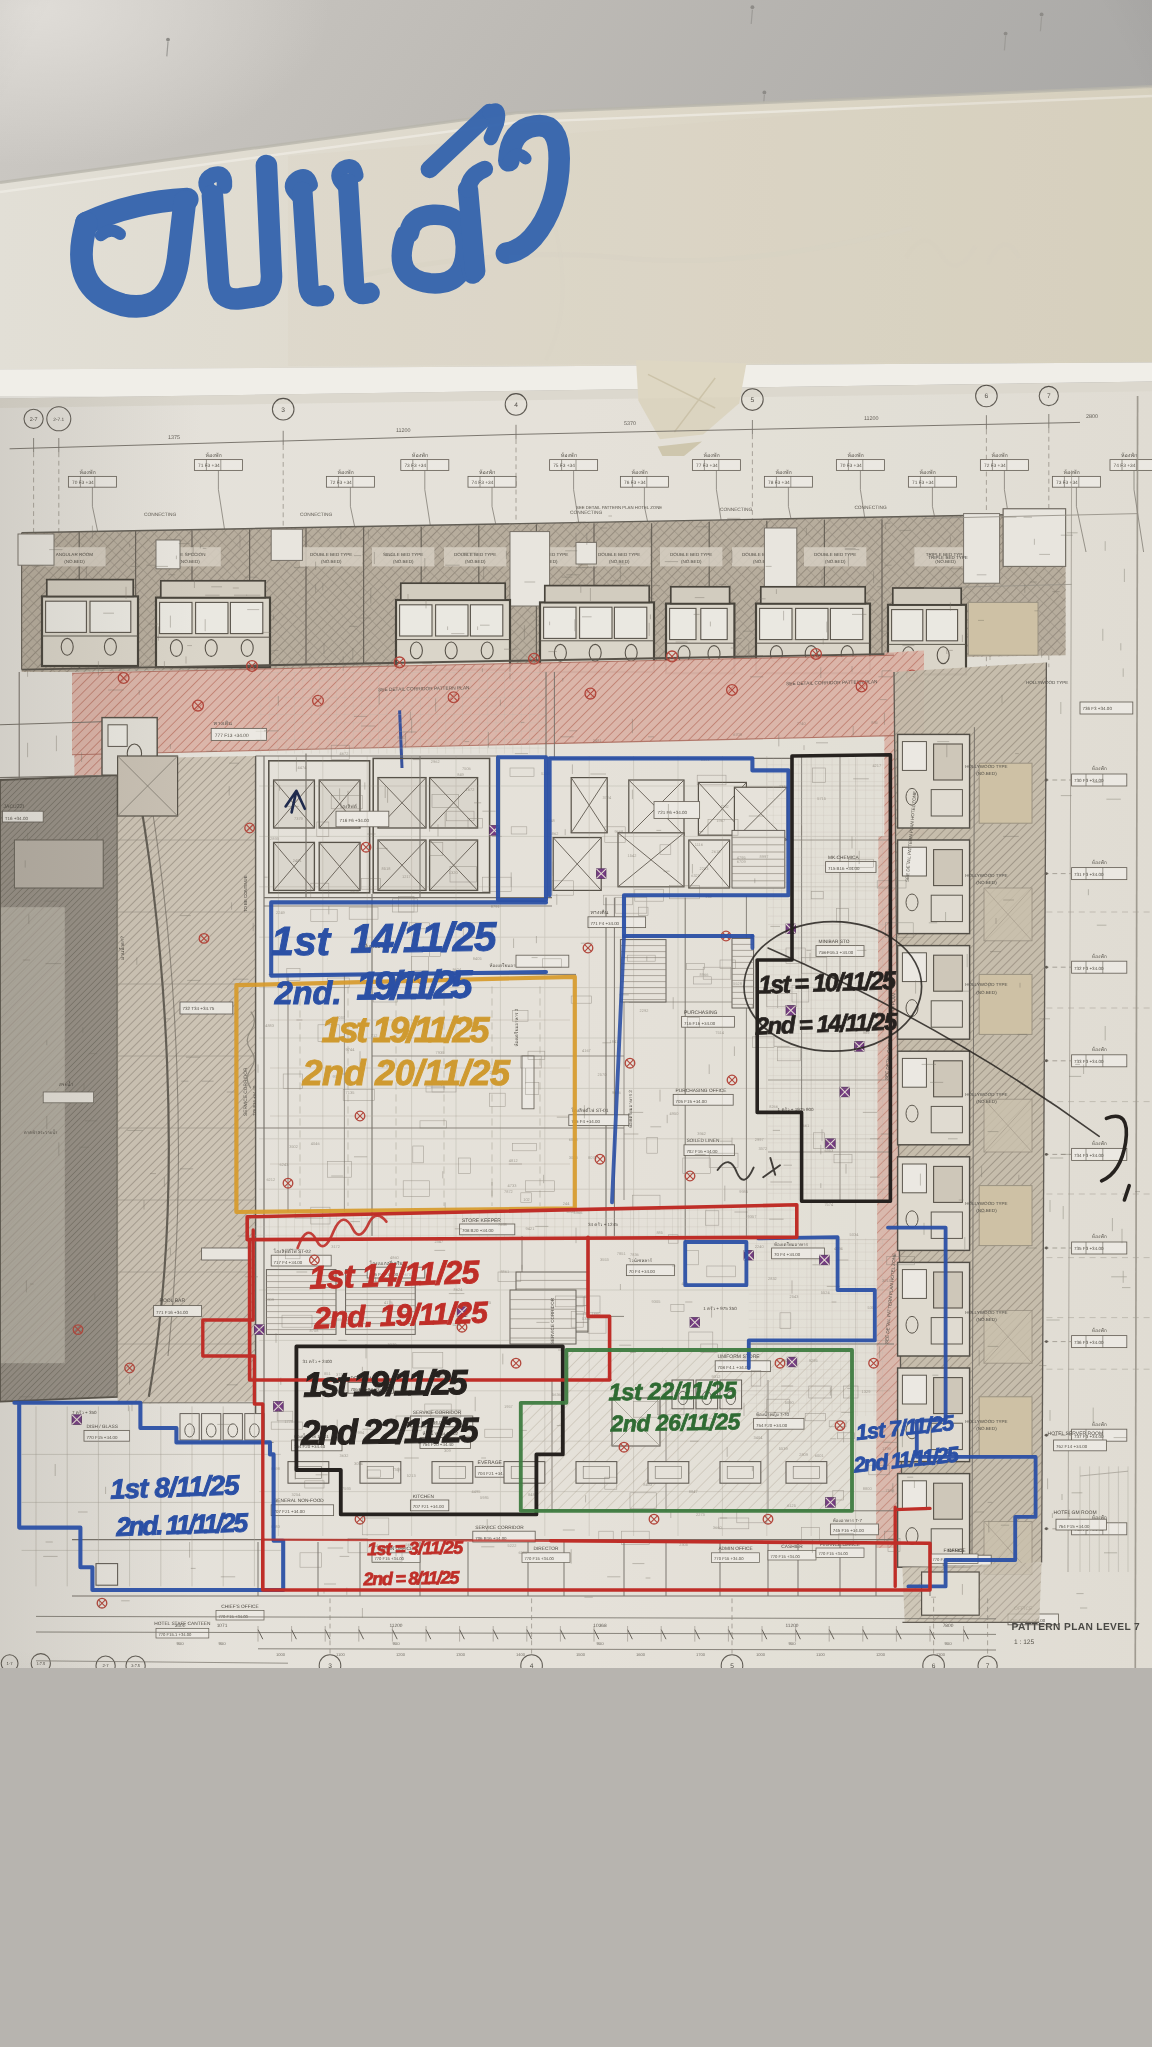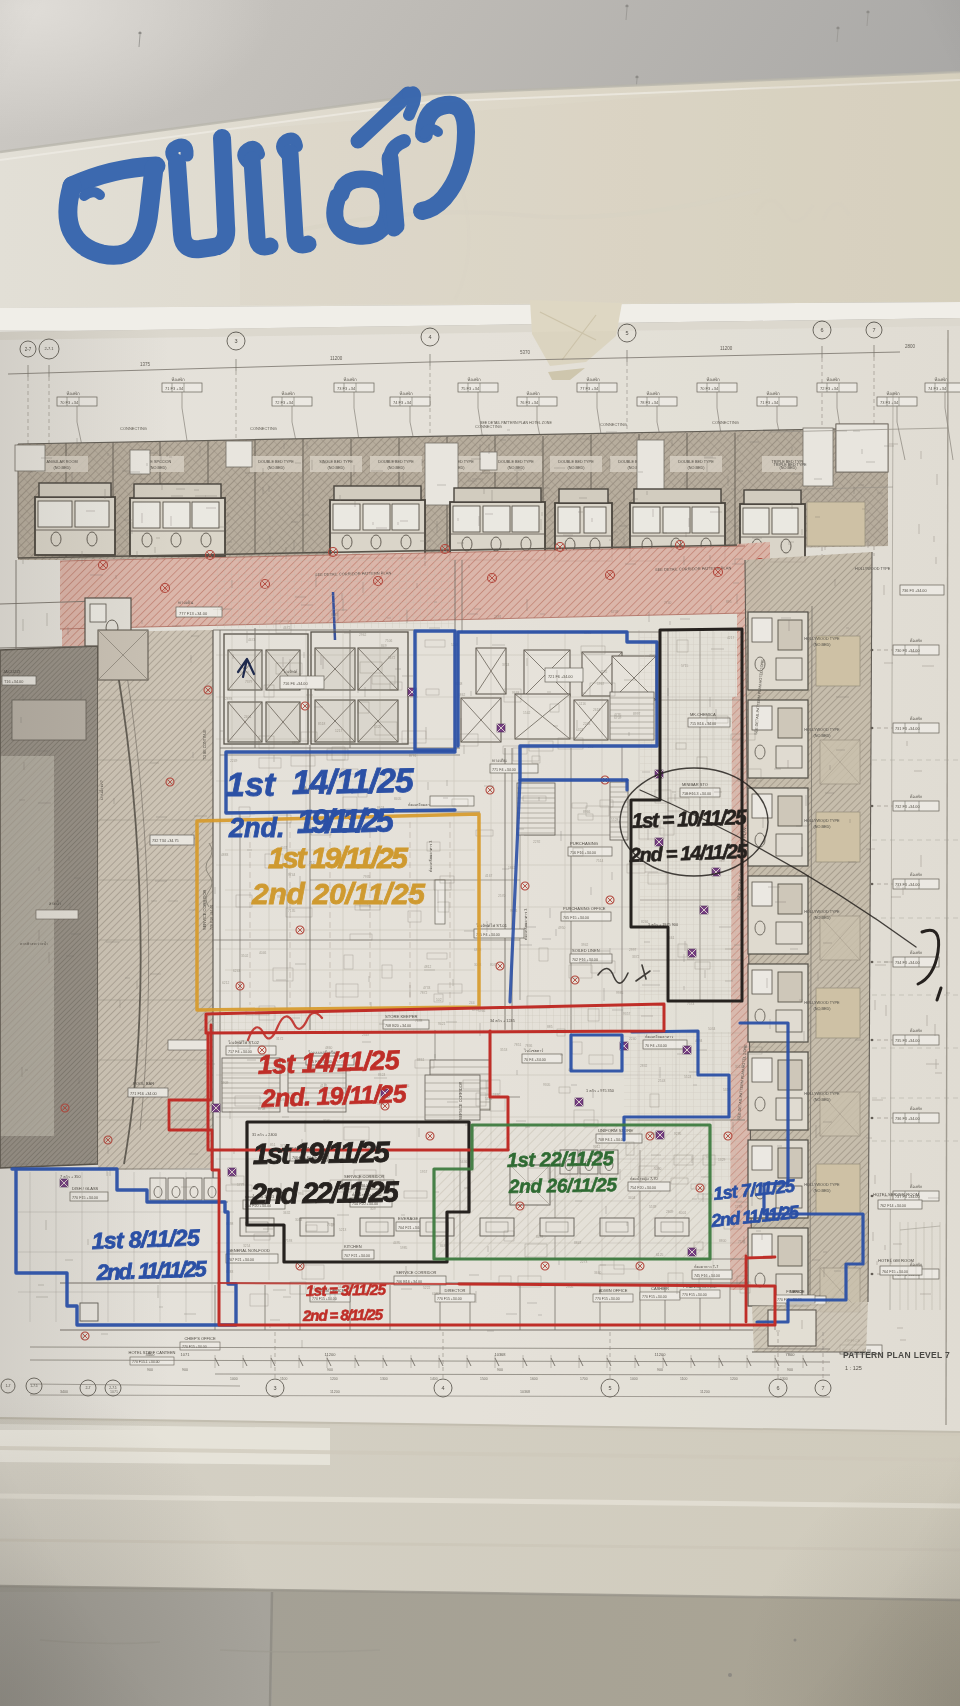--- a/index.html
+++ b/index.html
@@ -1,14 +1,14 @@
 <!DOCTYPE html>
 <html><head><meta charset="utf-8"><style>
 html,body{margin:0;padding:0;background:#b7b4af;}
-#wrap{position:relative;width:960px;height:1706px;overflow:hidden;font-family:"Liberation Sans",sans-serif;filter:blur(0.35px);}
+#wrap{position:relative;width:960px;height:1390px;overflow:hidden;font-family:"Liberation Sans",sans-serif;filter:blur(0.35px);}
 </style></head><body>
 <div id="wrap">
 <svg width="960" height="1706" viewBox="0 0 960 1706">
 <defs>
 <linearGradient id="wallTop" x1="0" y1="0" x2="1" y2="0.25">
  <stop offset="0" stop-color="#cdcac5"></stop>
           <stop offset="0.45" stop-color="#bdbab5"></stop>
           <stop offset="1" stop-color="#a9a8a6"></stop>
 </linearGradient>
 <linearGradient id="tapeG" x1="0" y1="0" x2="1" y2="0">

